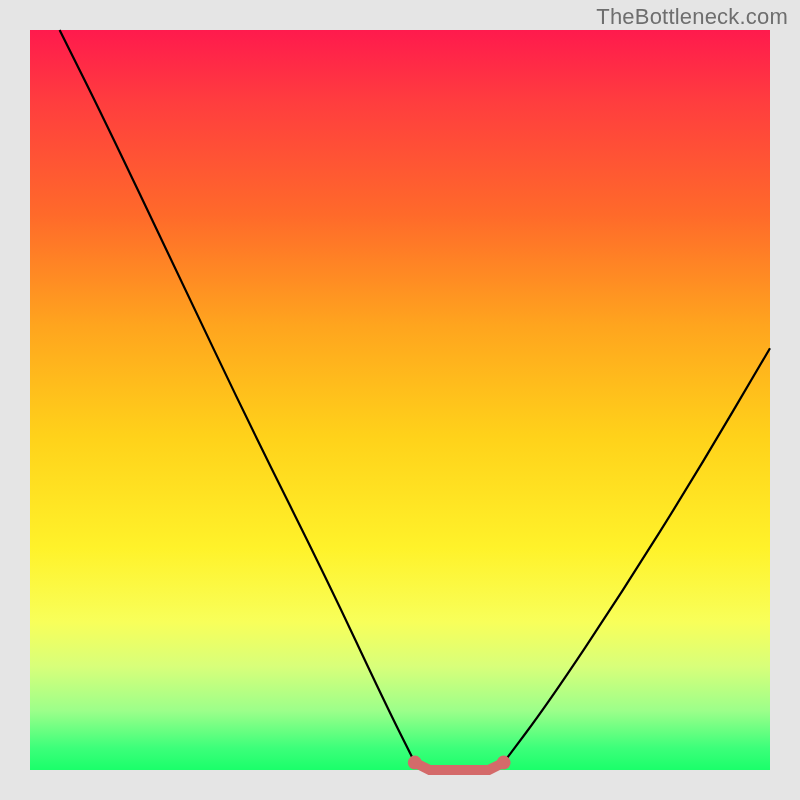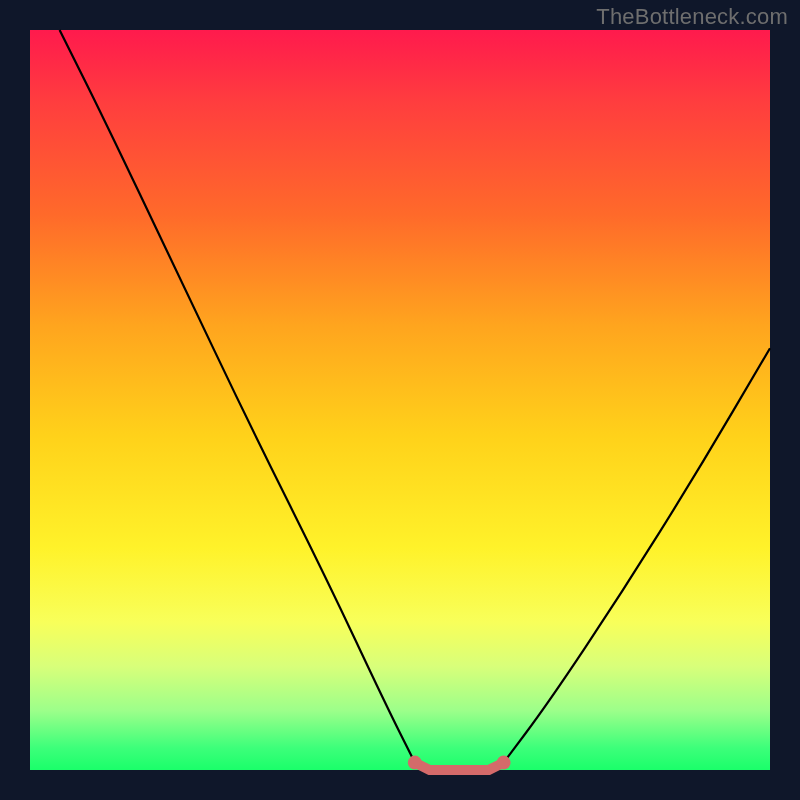--- a/index.html
+++ b/index.html
@@ -10,21 +10,21 @@
     background: #000;
     overflow: hidden;
     font-family: Arial, Helvetica, sans-serif;
   }
   .frame {
     position: absolute;
     left: 0;
     top: 0;
     width: 800px;
     height: 800px;
-    background: #0f172a;
+    background: #e5e5e5;
   }
   .plot {
     position: absolute;
     left: 30px;
     top: 30px;
     width: 740px;
     height: 740px;
     background: linear-gradient(
       to bottom,
       #ff1a4d 0%,

